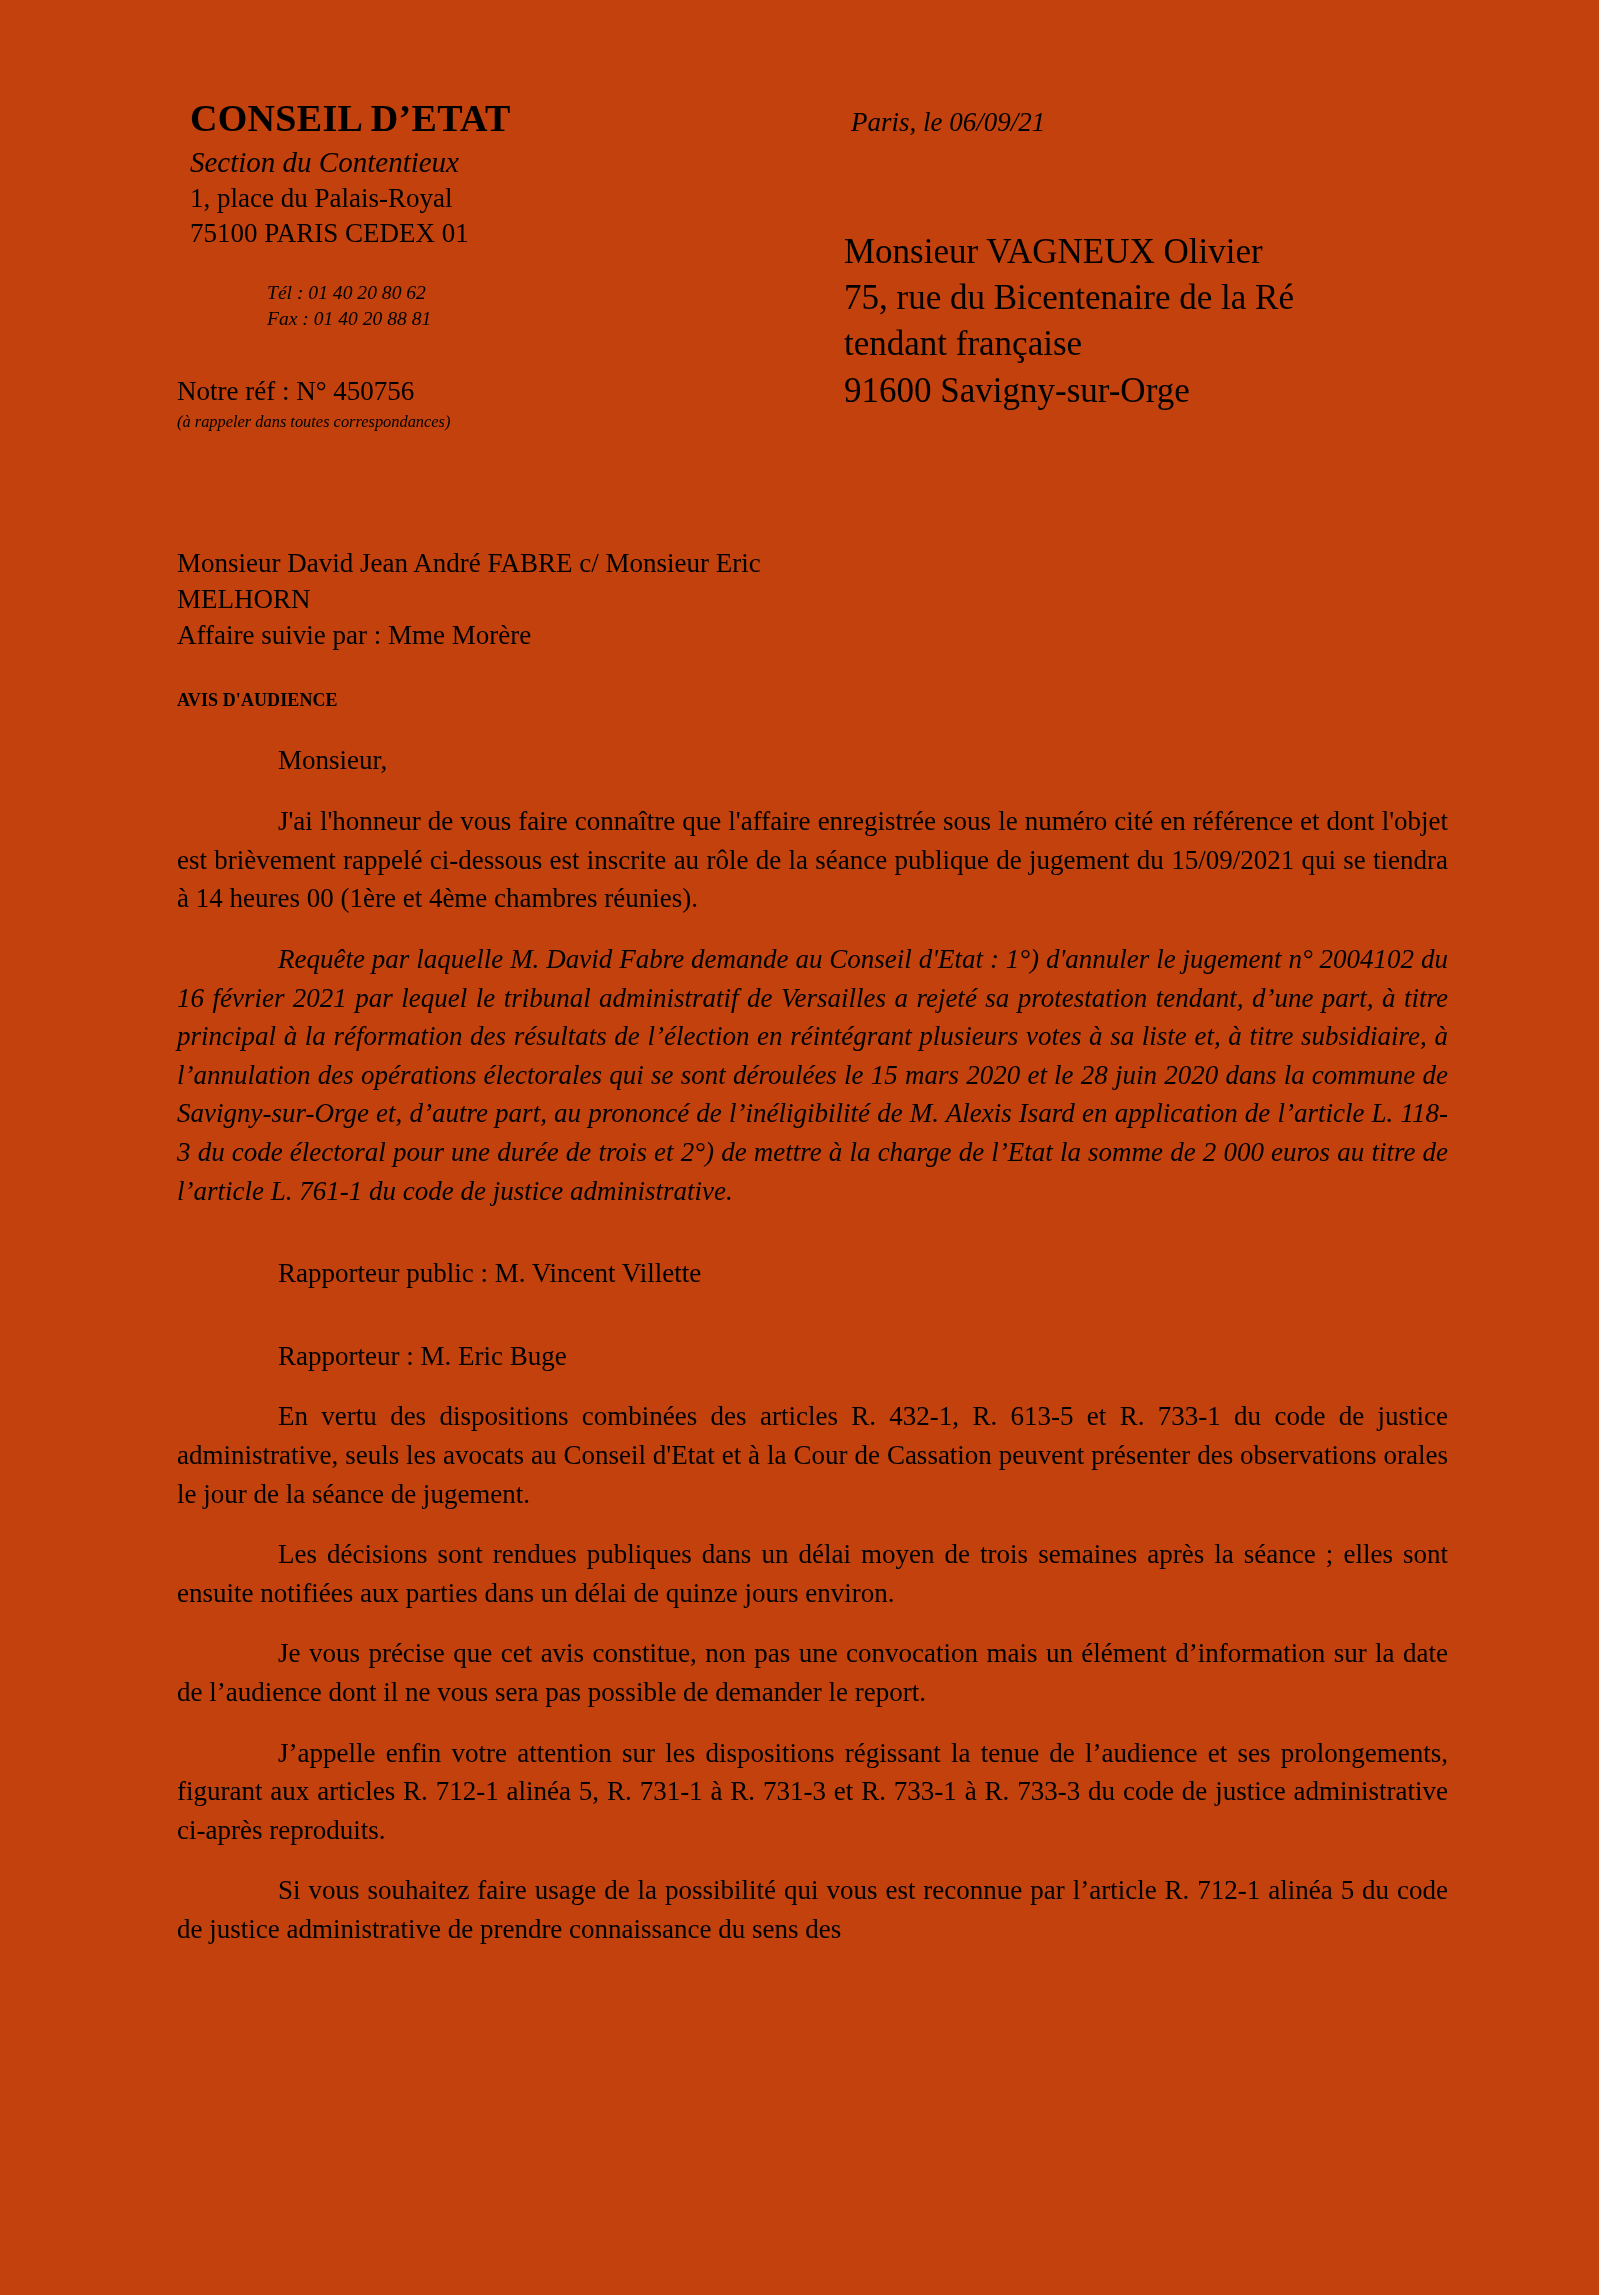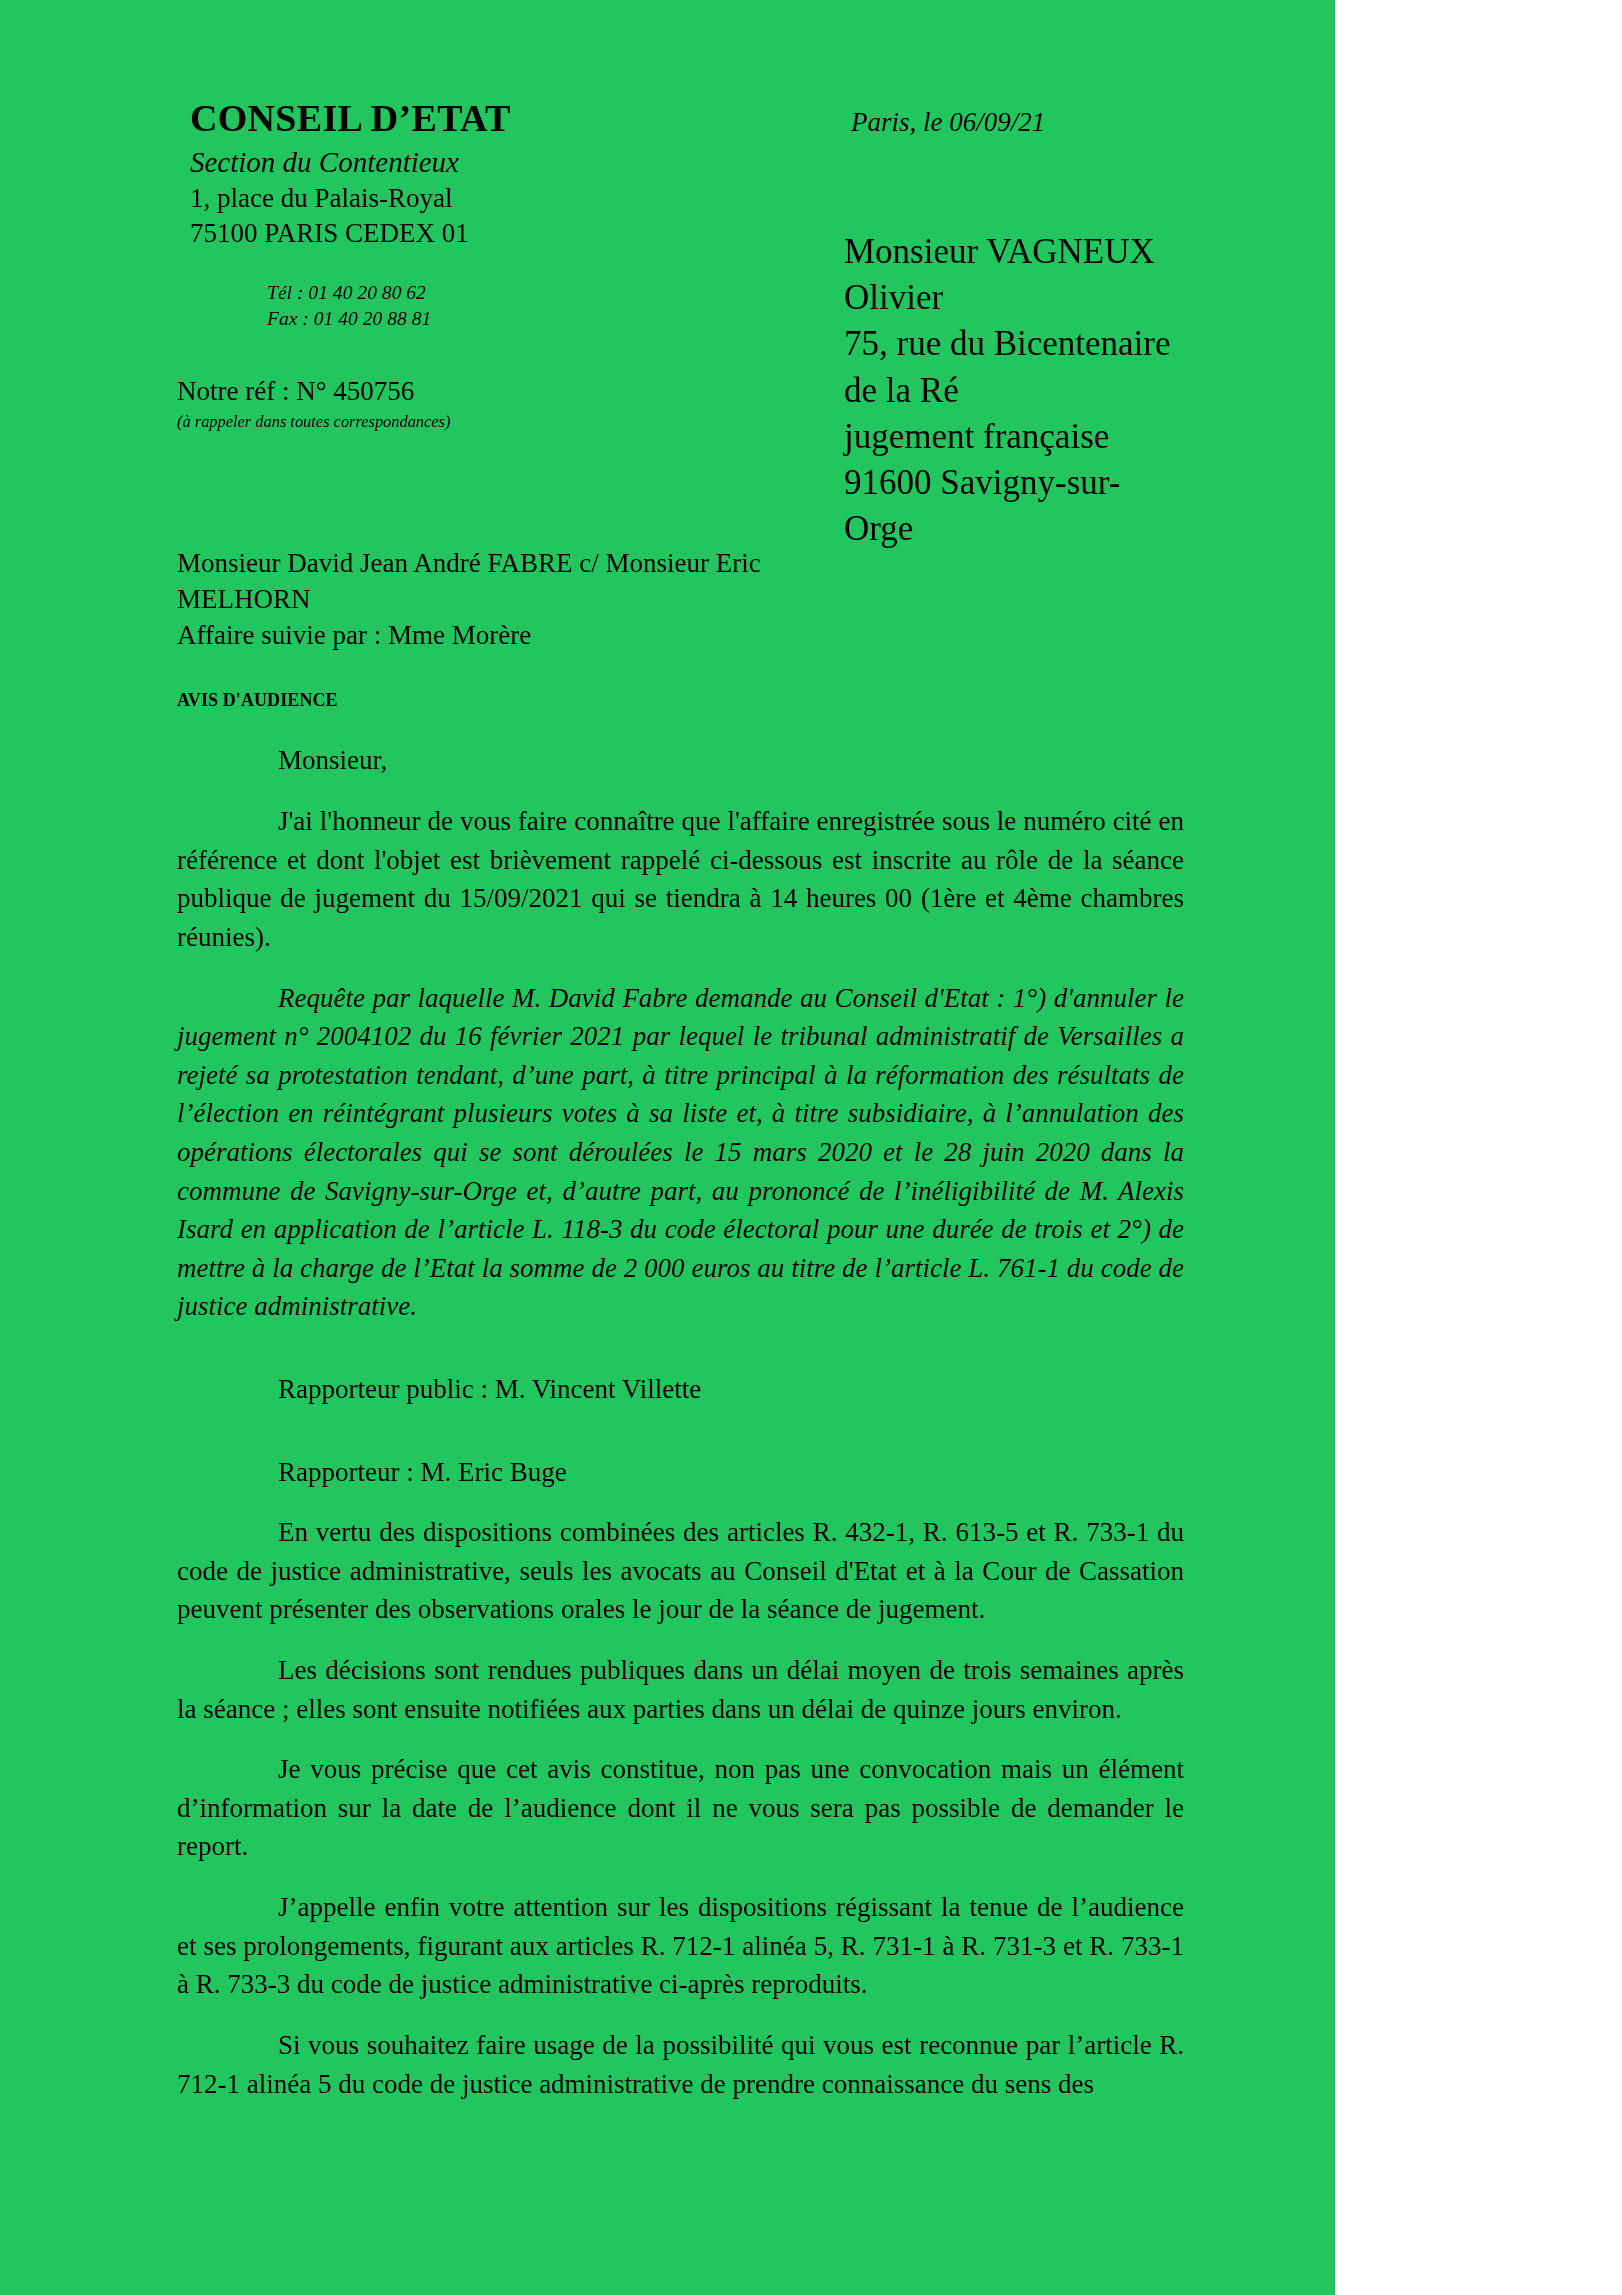--- a/index.html
+++ b/index.html
@@ -1,23 +1,23 @@
 <!DOCTYPE html>
 <html lang="fr" style="font-size:10.5px"><head>
 <meta charset="utf-8">
 <style>
   html, body {
     margin: 0;
     padding: 0;
     background: #ffffff;
   }
   .page {
-    width: 1335px;
+    width: 1599px;
     height: 2295px;
-    background: #22c55e;
+    background: #c2410c;
     position: relative;
     box-sizing: border-box;
     padding: 98px 151px 79px 190px;
     font-family: "Liberation Serif", serif;
     color: #000000;
     font-size: 25px;
     line-height: 1.32;
   }
 
   
@@ -137,21 +137,21 @@
     <div class="ref-block">
       <div class="ref-line">Notre réf : N° 450756</div>
       <div class="ref-note">(à rappeler dans toutes correspondances)</div>
     </div>
 
     <div class="date-line">Paris, le 06/09/21</div>
 
     <div class="recipient">
       <div>Monsieur VAGNEUX Olivier</div>
       <div>75, rue du Bicentenaire de la Ré</div>
-      <div>jugement française</div>
+      <div>tendant française</div>
       <div>91600 Savigny-sur-Orge</div>
     </div>
 
   </div>
 
   <div class="case-block">
     <div>Monsieur David Jean André FABRE c/ Monsieur Eric</div>
     <div>MELHORN</div>
     <div>Affaire suivie par : Mme Morère</div>
   </div>

